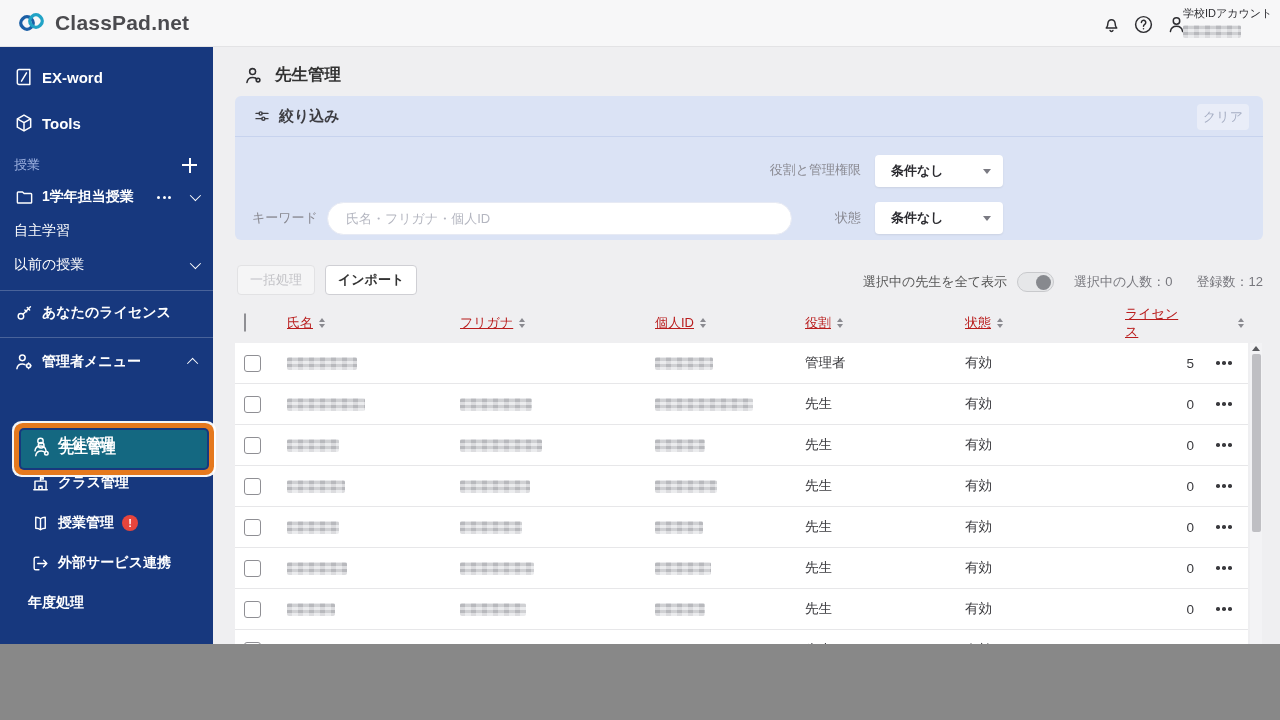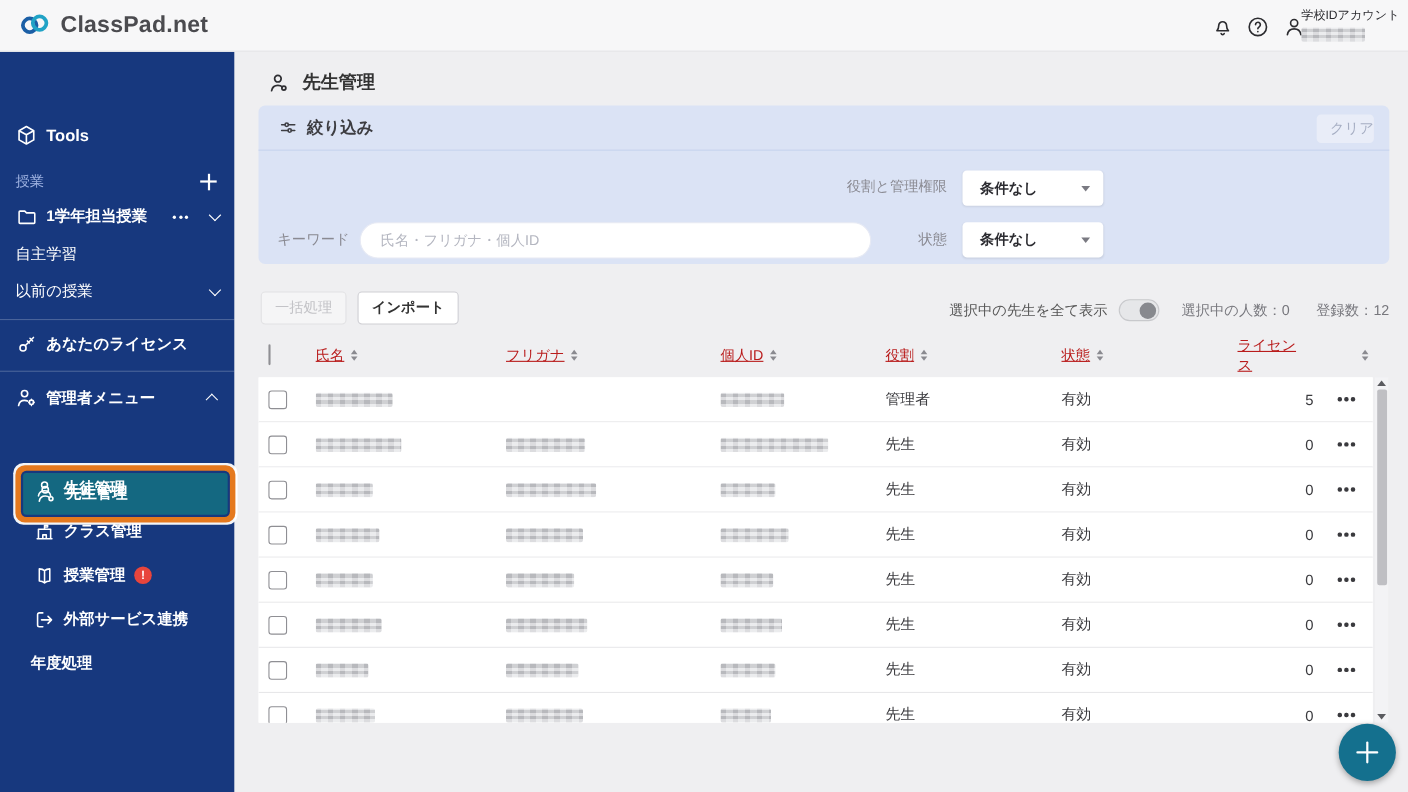--- a/index.html
+++ b/index.html
@@ -1,21 +1,21 @@
 <!DOCTYPE html>
 <html style="--navy: #17387e; --teal-sel: #146881; --orange: #e5791e; --fab: #14708e; --pagebg: #efeff1; --topbar: #f7f7f8; --filterbg: #dbe3f5; --red: #e8453c;"><head>
 <meta charset="utf-8">
 <style>
   :root{
     --navy:#17387e; --teal-sel:#146881; --orange:#e5791e; --fab:#14708e;
     --pagebg:#efeff1; --topbar:#f7f7f8; --filterbg:#dbe3f5; --red:#e8453c;
   }
   *{box-sizing:border-box;margin:0;padding:0;font-family:"Liberation Sans","DejaVu Sans",sans-serif;}
   body{background:#888;}
-  .stage{position:relative;width:1280px;height:720px;background:var(--pagebg);overflow:hidden;}
+  .stage{position:relative;width:1280px;height:644px;background:var(--pagebg);overflow:hidden;}
   .abs{position:absolute;}
 
   
   .topbar{left:0;top:0;width:1280px;height:47px;background:var(--topbar);border-bottom:1px solid #e3e3e5;z-index:5;}
   .logo{left:18px;top:9px;display:flex;align-items:center;gap:10px;}
   .logo-text{font-size:21px;font-weight:700;color:#4b4b4f;letter-spacing:.2px;}
   .tb-ico{top:12px;width:24px;height:24px;display:flex;align-items:center;justify-content:center;cursor:pointer;}
   .account{right:17px;top:6px;width:80px;text-align:left;}
   .account-label{font-size:11px;color:#2c2c30;white-space:nowrap;}
   .account-blur{margin-top:4px;width:58px;height:11px;}
@@ -49,21 +49,21 @@
     box-shadow:0 0 0 2px var(--navy),0 0 0 7px var(--orange),0 0 0 9px rgba(255,255,255,.95);}
   .selected-item .ico{width:20px;height:20px;margin-left:11px;margin-right:8px;display:flex;align-items:center;justify-content:center;}
 
   
   .page-title-row{left:243px;top:64px;display:flex;align-items:center;gap:11px;}
   .page-title{font-size:16.5px;font-weight:700;color:#333;}
 
   .filter-panel{left:235px;top:96px;width:1028px;height:144px;background:var(--filterbg);border-radius:6px;}
   .filter-head{position:absolute;left:0;top:0;width:100%;height:41px;display:flex;align-items:center;border-bottom:1px solid #c7d3ee;}
   .filter-title{font-size:15px;font-weight:700;color:#3d3d42;margin-left:8px;}
-  .clear-btn{position:absolute;right:14px;top:8px;width:52px;height:26px;background:#e9edf8;border:none;border-radius:4px;font-size:13px;color:#a6aec3;cursor:pointer;text-align:right;}
+  .clear-btn{position:absolute;right:14px;top:8px;width:52px;height:26px;background:#e9edf8;border:none;border-radius:4px;font-size:13px;color:#a6aec3;cursor:pointer;}
   .f-label{font-size:13px;color:#8a8a92;}
   .dropdown{position:absolute;width:128px;height:32px;background:#fff;border-radius:4px;box-shadow:0 1px 2px rgba(0,0,0,.08);display:flex;align-items:center;cursor:pointer;}
   .dropdown .val{font-size:13px;font-weight:700;color:#2b2b30;margin-left:16px;flex:1;}
   .caret{width:0;height:0;border-left:4.5px solid transparent;border-right:4.5px solid transparent;border-top:5.5px solid #7a7a82;margin-right:12px;}
   .kw-input{position:absolute;left:92px;top:0;width:465px;height:33px;border-radius:17px;border:1px solid #e7eaf4;background:#fff;padding:0 18px;font-size:13px;color:#333;outline:none;}
   .kw-input::placeholder{color:#b4b6c0;}
 
   .btn{height:30px;border-radius:4px;font-size:13px;padding:0 12px;cursor:pointer;}
   .btn-disabled{background:#f5f5f6;border:1px solid #e2e2e4;color:#c3c3c7;}
   .btn-normal{background:#fff;border:1px solid #cfcfd4;color:#333;font-weight:700;}
@@ -138,20 +138,29 @@
       </svg>
     </div>
     <div class="abs account">
       <div class="account-label">学校IDアカウント</div>
       <div class="account-blur redact"></div>
     </div>
   </div>
 
   <div class="abs sidebar">
 
+    <div class="side-item" style="top:15px;">
+      <span class="ico">
+        <svg width="20" height="20" viewBox="0 0 24 24" fill="none" stroke="#fff" stroke-width="1.8" stroke-linecap="round" stroke-linejoin="round">
+          <path d="M6 3h13v18H6a2 2 0 01-2-2V5a2 2 0 012-2z"></path>
+            <path d="M9 17L15 7"></path>
+        </svg>
+      </span>
+      <span class="side-label" style="font-size:15px;">EX-word</span>
+    </div>
 
     <div class="side-item" style="top:103px;">
       <span class="section-label" style="margin-left:14px;">授業</span>
       <span class="plus" style="position:absolute;left:182px;"></span>
     </div>
 
     <div class="side-item" style="top:61px;">
       <span class="ico">
         <svg width="20" height="20" viewBox="0 0 24 24" fill="none" stroke="#fff" stroke-width="1.8" stroke-linejoin="round">
           <path d="M12 2.5l8 4.5v10l-8 4.5L4 17V7l8-4.5z"></path>

